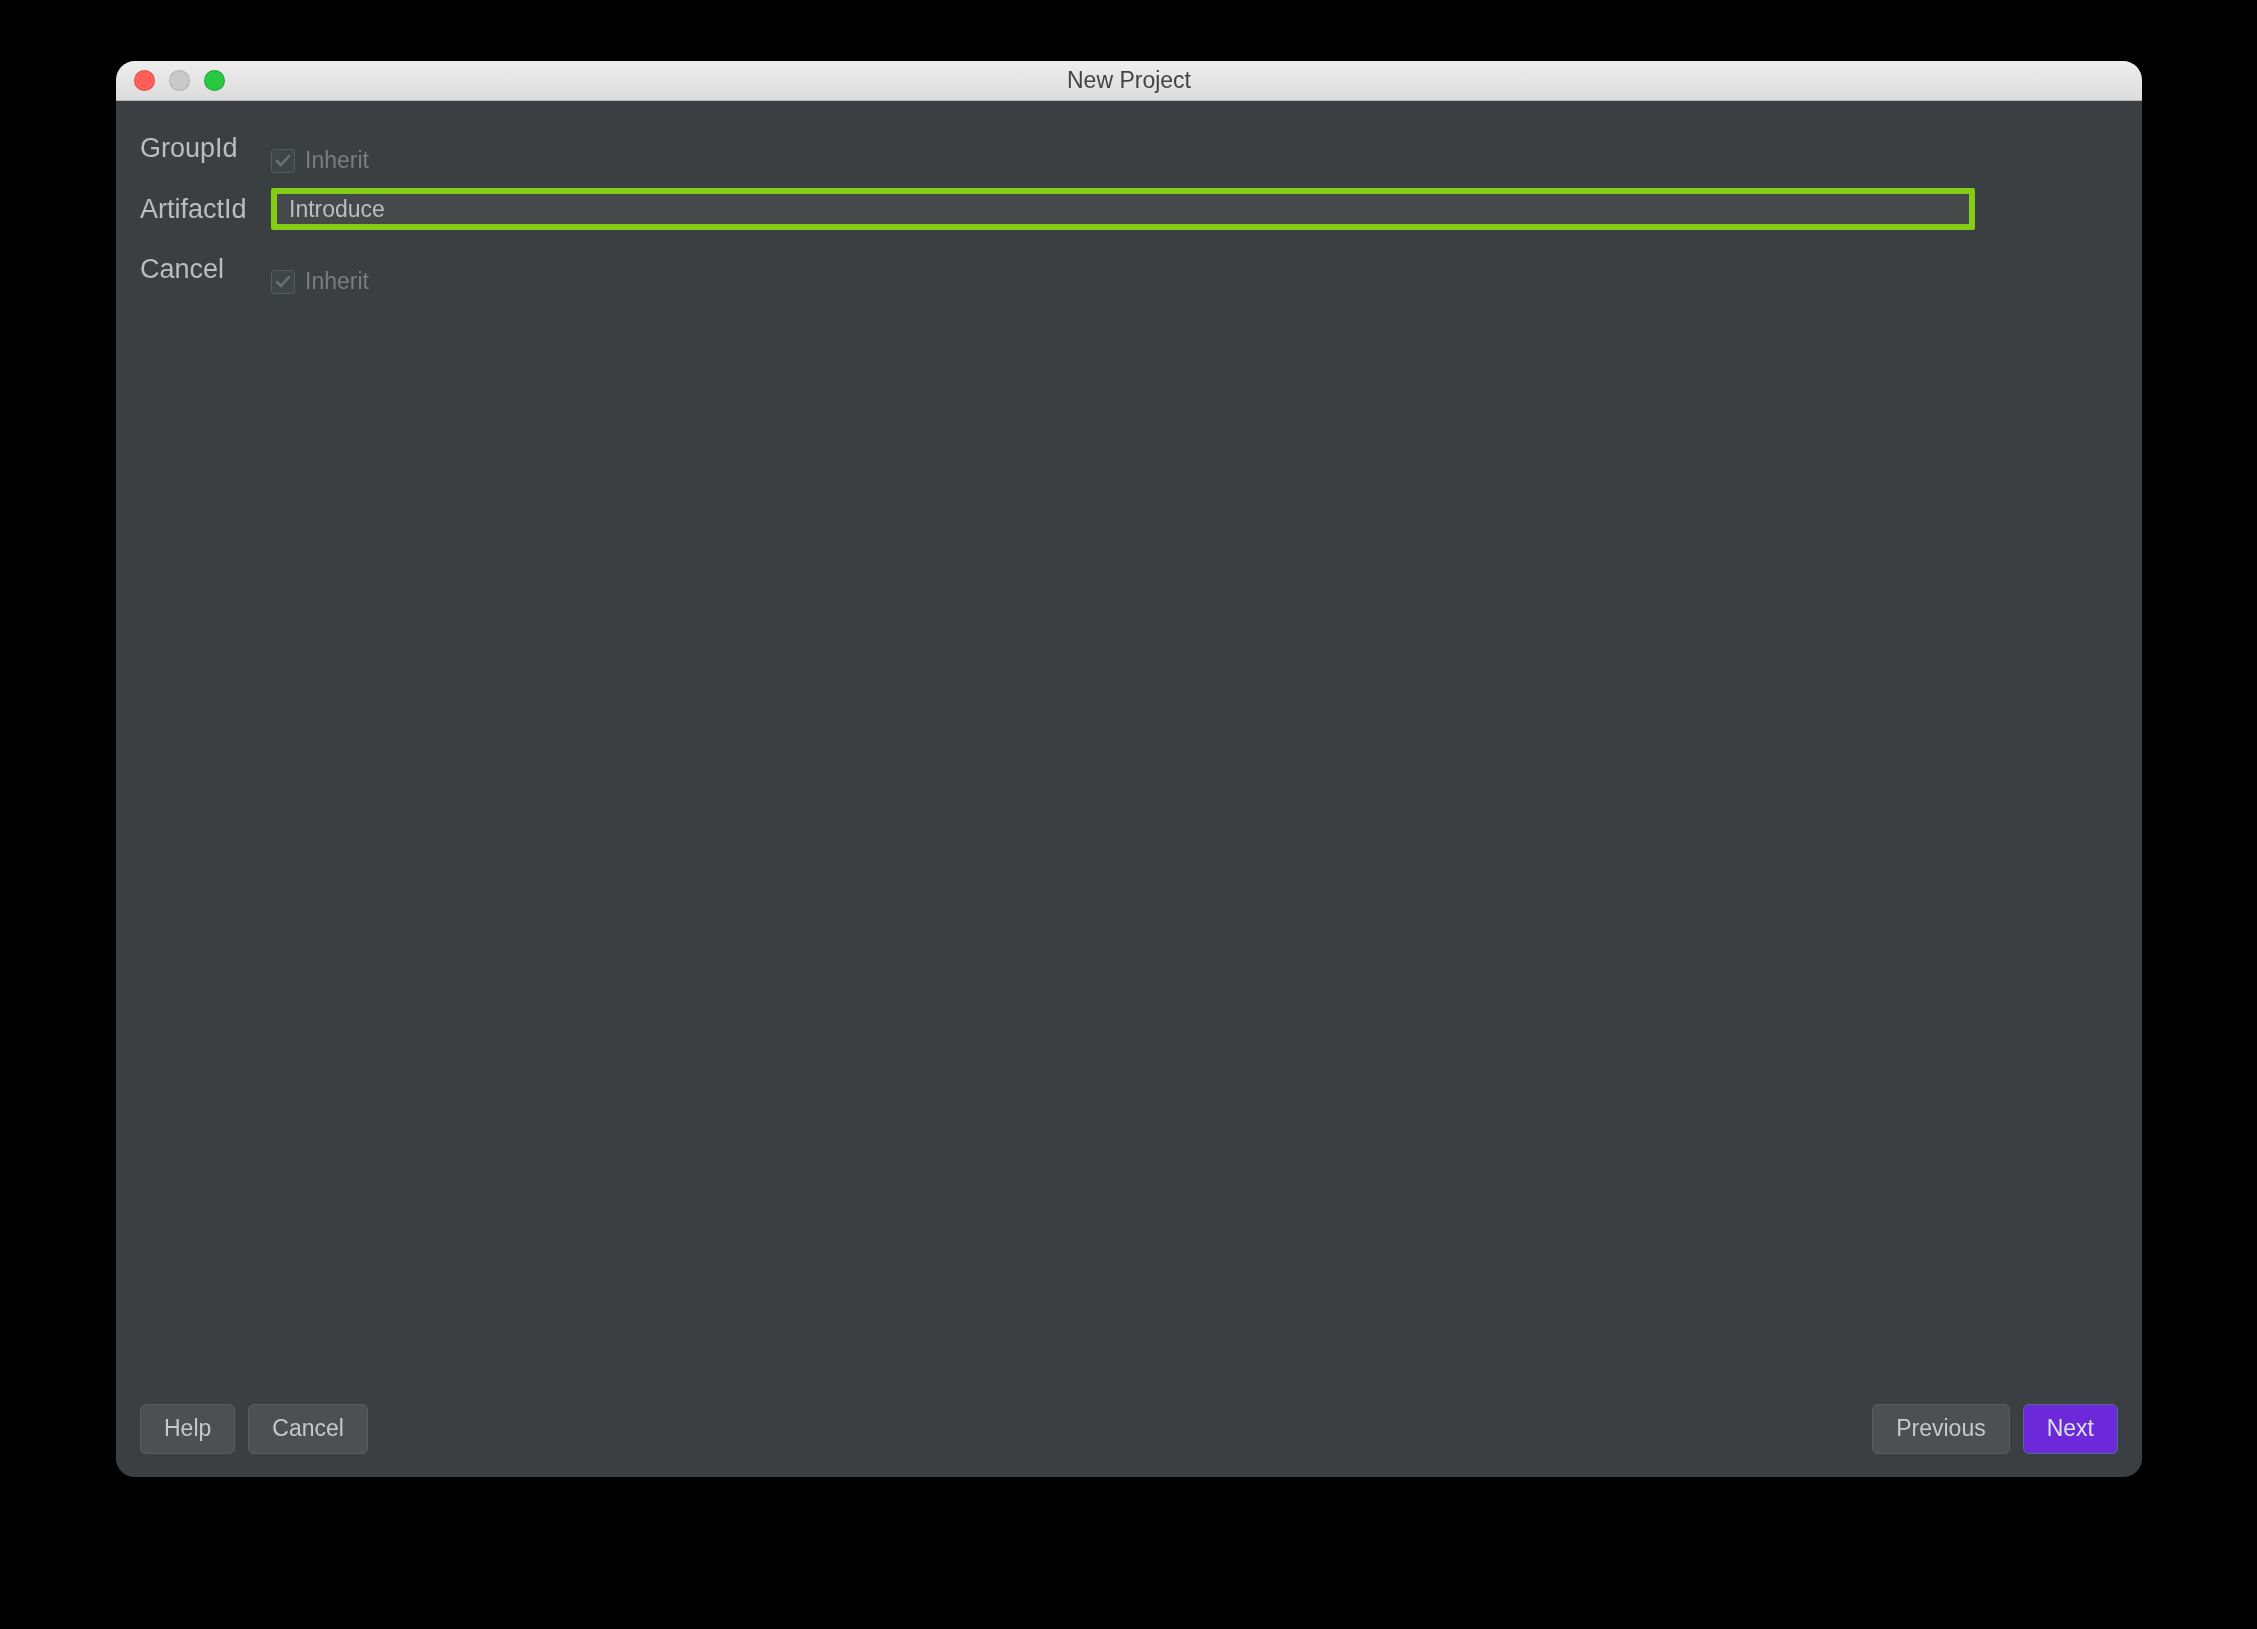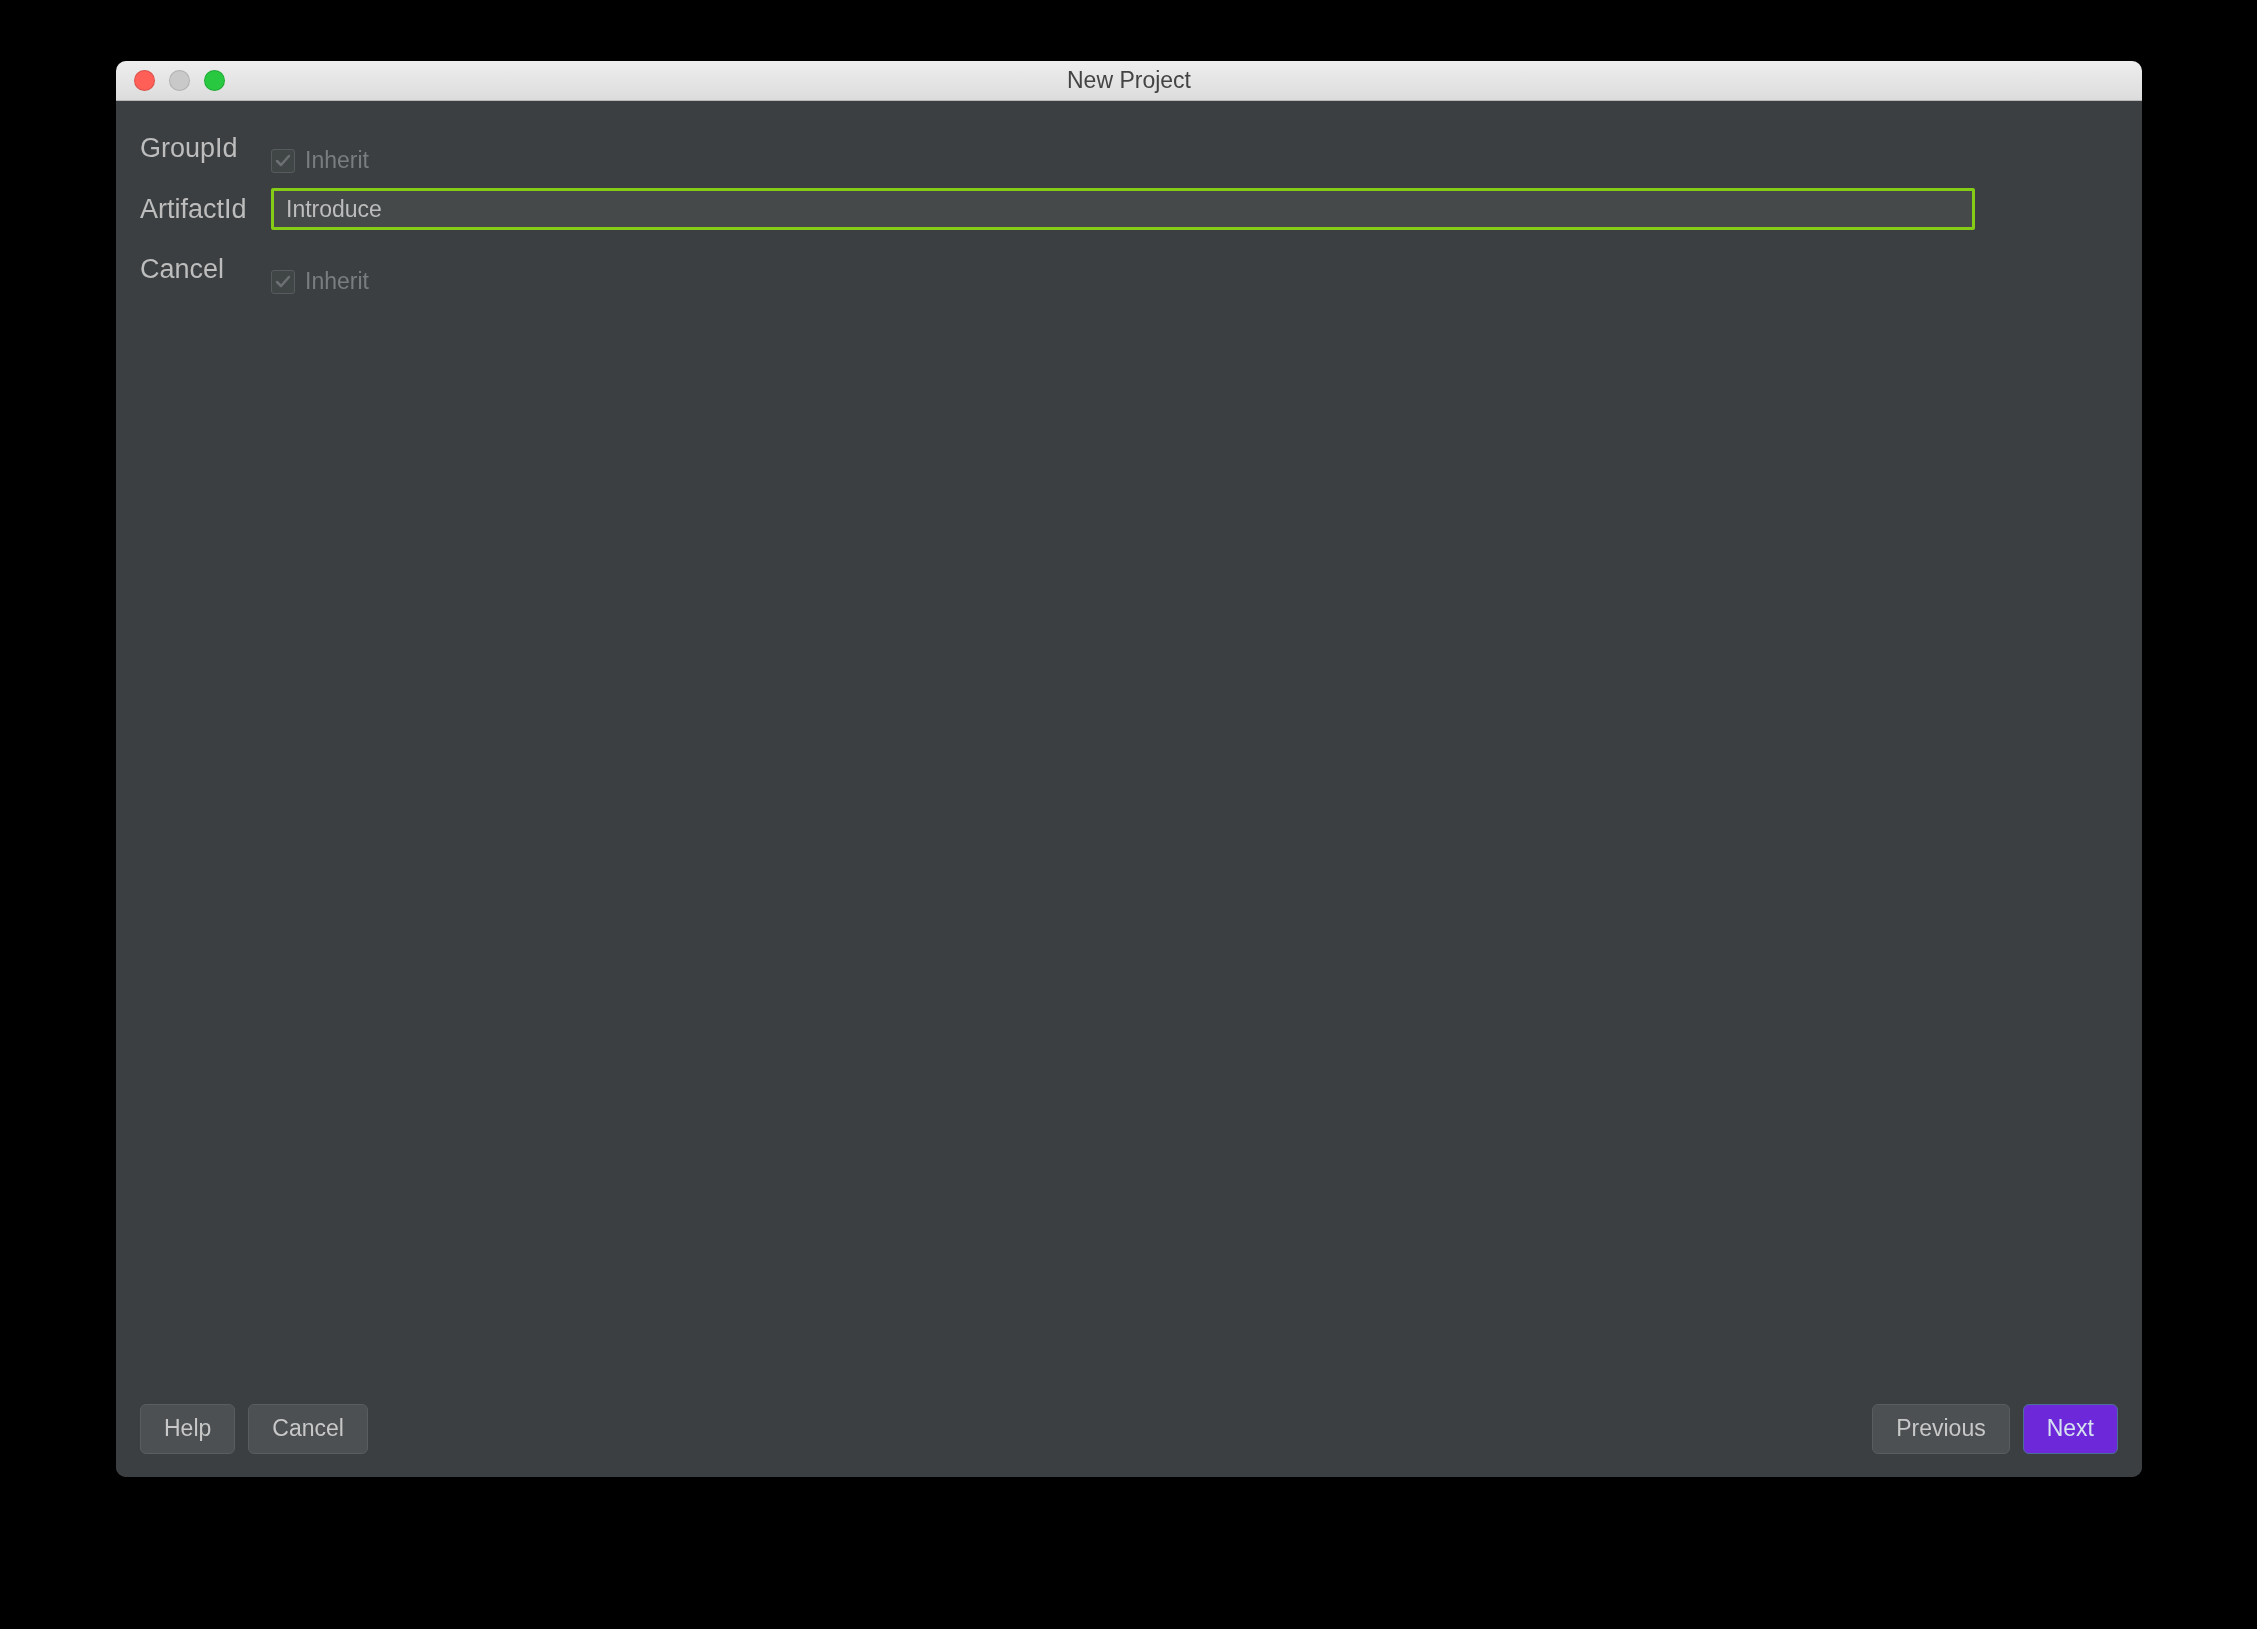--- a/index.html
+++ b/index.html
@@ -10,21 +10,21 @@
     font-family: -apple-system, "Helvetica Neue", Arial, sans-serif;
     overflow: hidden;
   }
   .window {
     position: absolute;
     left: 116px;
     top: 61px;
     width: 2026px;
     height: 1416px;
     background: #3c3f41;
-    border-radius: 10px;
+    border-radius: 19px;
     box-shadow: 0 0 0 1px rgba(0,0,0,0.6), 0 20px 59px rgba(0,0,0,0.7);
     display: flex;
     flex-direction: column;
     overflow: hidden;
   }
   .titlebar {
     height: 40px;
     background: linear-gradient(#eeeeee, #dcdcdc);
     border-bottom: 1px solid #b8b8b8;
     display: flex;
@@ -69,21 +69,21 @@
   }
   .label {
     width: 117px;
     font-size: 27px;
     color: #bdbdbd;
   }
   .input {
     flex: 1;
     height: 42px;
     background: #45494a;
-    border: 3px solid #84cc16;
+    border: 6px solid #84cc16;
     border-radius: 2px;
     color: #bdbdbd;
     font-size: 23px;
     padding: 0 12px;
     display: flex;
     align-items: center;
   }
   .input.focused {
     border: 2px solid #4a6e9d;
     box-shadow: 0 0 0 1px rgba(74,110,157,0.4);

